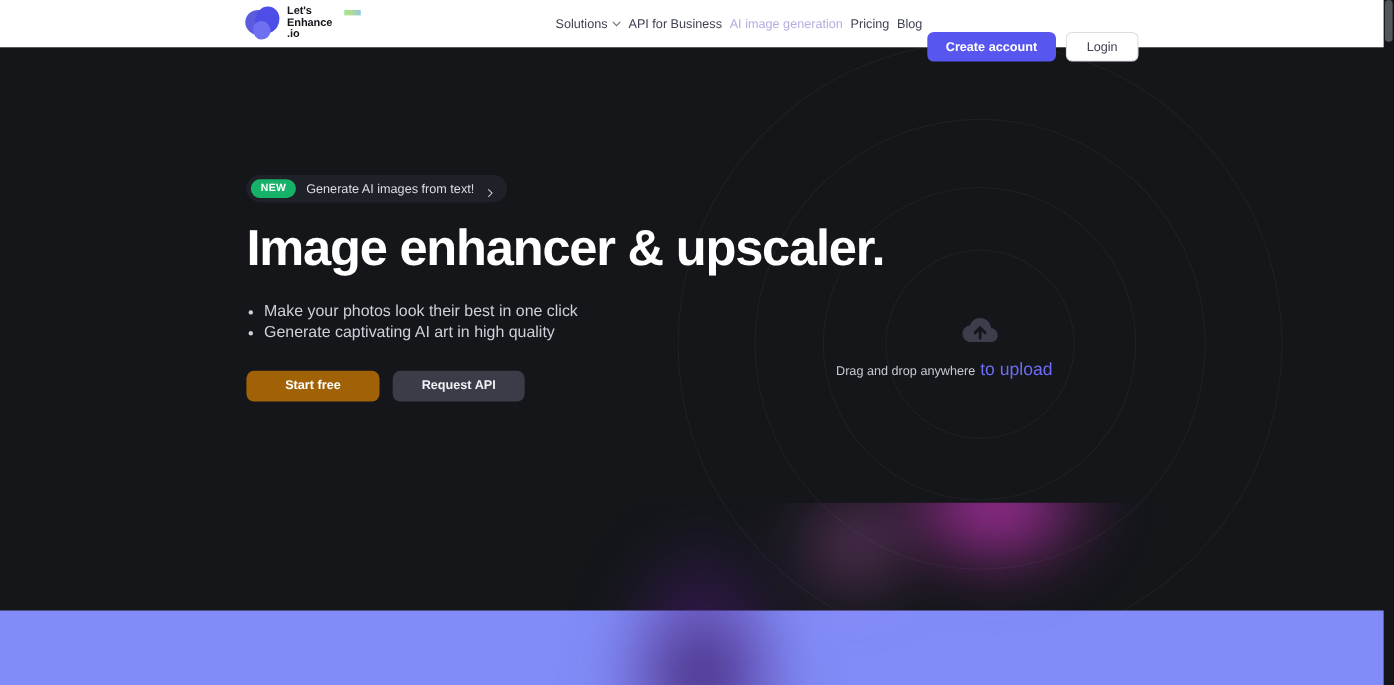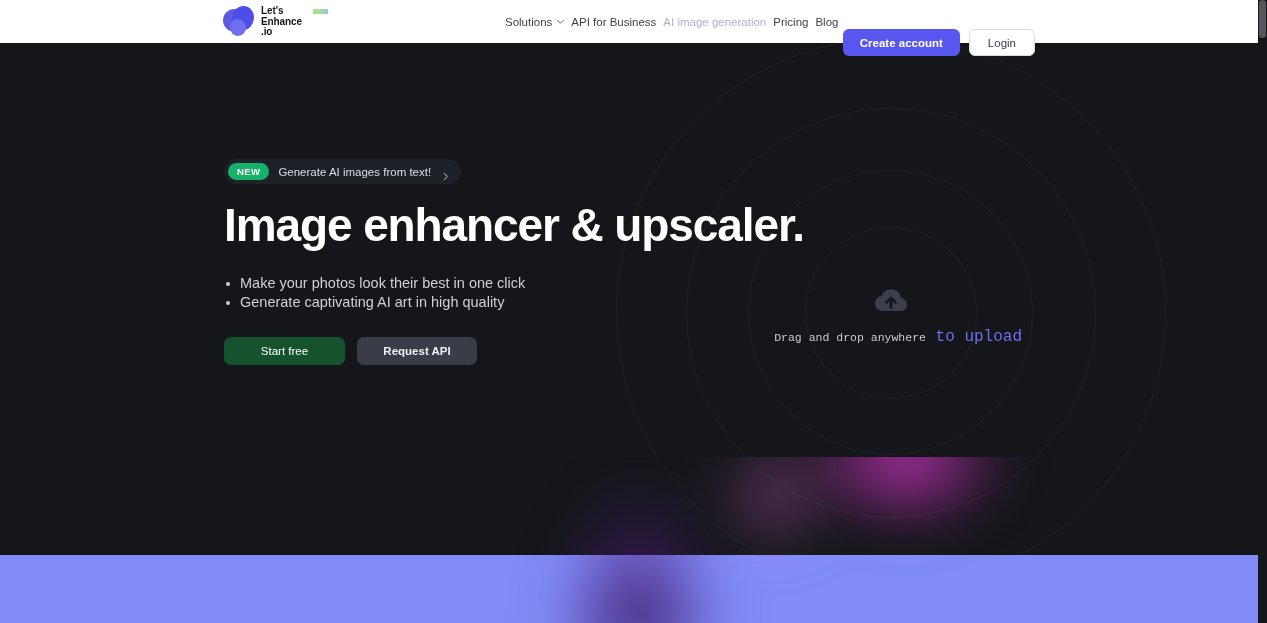--- a/index.html
+++ b/index.html
@@ -239,24 +239,24 @@
     border-radius: 50%;
     background: #ced0da;
   }
 
   #cta-row {
     margin-top: 25px;
     display: flex;
     gap: 12px;
   }
   .btn-start {
-    background: #14532d;
+    background: #a16207;
     color: #ffffff;
     font-size: 11.5px;
-    font-weight: normal;
+    font-weight: bold;
     border: none;
     border-radius: 7px;
     width: 121px;
     height: 28px;
     cursor: pointer;
     font-family: "Liberation Sans", sans-serif;
   }
   .btn-api {
     background: #3a3d48;
     color: #f0f0f4;
@@ -269,23 +269,22 @@
     cursor: pointer;
     font-family: "Liberation Sans", sans-serif;
   }
 
   
   #dropzone {
     position: absolute;
     left: 760px;
     top: 245px;
     width: 262px;
-    text-align: right;
-    cursor: pointer;
-    font-family: Liberation Mono, monospace;
+    text-align: left;
+    cursor: pointer;
   }
   #dropzone .cloud {
     display: block;
     margin: 0 auto 14px auto;
     width: 34px; height: 26px;
   }
   #dropzone .dz-text {
     font-size: 11.5px;
     color: #c9cbd4;
   }

